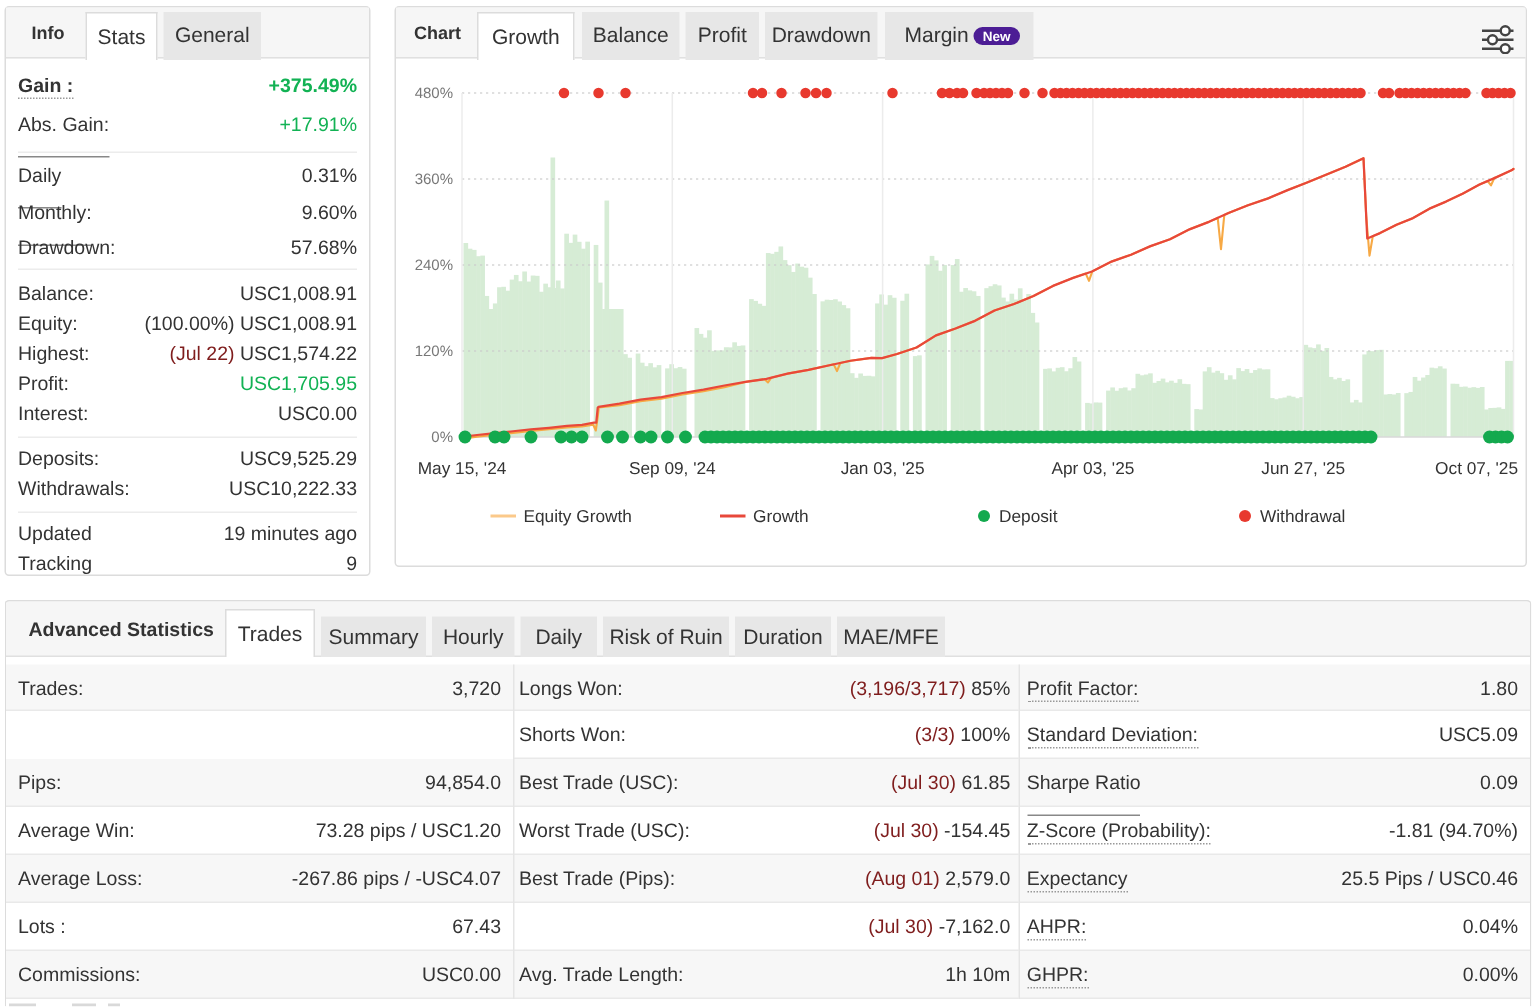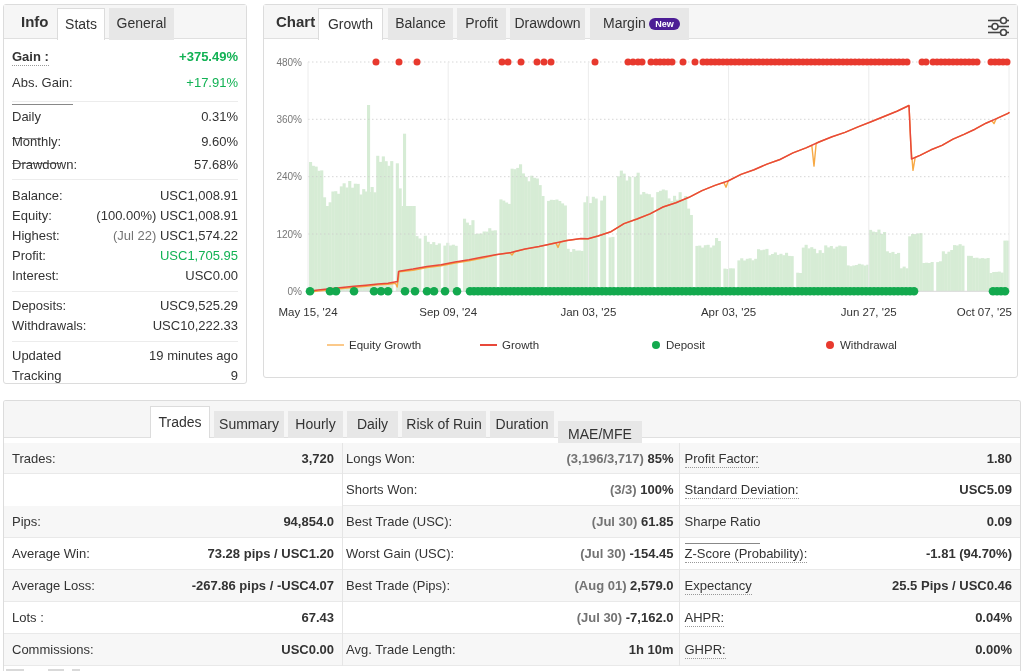--- a/index.html
+++ b/index.html
@@ -1,31 +1,31 @@
 <!DOCTYPE html>
 <html><head><meta charset="utf-8"><style>
 * { margin:0; padding:0; box-sizing:border-box; }
 html,body { width:1024px; height:671px; background:#fff; font-family:"Liberation Sans",sans-serif; position:relative; overflow:hidden; }
 .card { position:absolute; background:#fff; border:1px solid #dcdcdc; border-radius:3px; }
 .hdr { position:absolute; left:0; top:0; right:0; height:34px; background:#f6f6f6; border-bottom:1px solid #e0e0e0; }
-.htitle { position:absolute; top:0; height:34px; line-height:34px; font-size:15px; font-weight:bold; color:#333; }
+.htitle { position:absolute; top:0; height:34px; line-height:34px; font-size:12px; font-weight:bold; color:#333; }
 .tab { position:absolute; top:3px; height:32px; line-height:31px; font-size:14px; color:#333; text-align:center; background:#e7e7e7; }
 .tab.act { background:#fff; border:1px solid #dcdcdc; border-bottom:none; height:32px; }
 .grn { color:#12b254; }
-.gry { color:#737373;margin-left:36px; }
+.gry { color:#7f1d1d;margin-left:36px; }
 .lrow { position:absolute; left:8px; right:8px; height:20px; line-height:20px; font-size:13px; color:#333; }
 .lrow .lval { position:absolute; right:0; }
 .lb { font-weight:bold; }
 .dot { border-bottom:1px dotted #999; padding-bottom:1px; }
 .ul { border-bottom:1px solid #888; padding-bottom:14px; }
 .ldiv { position:absolute; left:8px; right:8px; border-top:1px solid #ececec; }
 .trow { position:absolute; height:31.9px; line-height:31.9px; font-size:13px; color:#333; border-bottom:1px solid #e9e9e9; }
 .trow.shade { background:#f7f7f7; }
 .tlab { position:absolute; }
-.tval { position:absolute;font-weight:bold; }
+.tval { position:absolute; }
 .vline { position:absolute; width:1px; background:#e5e5e5; }
 .pbar { position:absolute; right:0; top:11px; width:94px; height:11px; display:block; }
 .pg { position:absolute; left:0; top:0; width:83px; height:11px; background:#71c56f; }
 .pr { position:absolute; left:83px; top:0; width:11px; height:11px; background:#e8695a; }
 .leg { position:absolute; top:332px; height:16px; font-size:11.5px; color:#333; line-height:16px; }
 </style></head><body>
 
 <div class="card" style="left:3px; top:4px; width:244px; height:380px">
   <div class="hdr"></div>
   <div class="htitle" style="left:17px">Info</div>
@@ -552,27 +552,28 @@
       <text x="748.0" y="278.0" font-size="11.5" fill="#333" text-anchor="end">Oct 07, '25</text>
     </svg>
   <div class="leg" style="left:63px"><span style="display:inline-block; width:17px; height:0; border-top:2px solid #fbc98a; vertical-align:3px; margin-right:5px"></span>Equity Growth</div>
   <div class="leg" style="left:216px"><span style="display:inline-block; width:17px; height:0; border-top:2px solid #e8483a; vertical-align:3px; margin-right:5px"></span>Growth</div>
   <div class="leg" style="left:388px"><span style="display:inline-block; width:8px; height:8px; border-radius:50%; background:#13a94e; margin-right:6px"></span>Deposit</div>
   <div class="leg" style="left:562px"><span style="display:inline-block; width:8px; height:8px; border-radius:50%; background:#e8392e; margin-right:6px"></span>Withdrawal</div>
 </div>
 
 <div class="card" style="left:3px; top:400px; width:1018px; height:271px; border-bottom:none; border-radius:3px 3px 0 0; overflow:hidden">
   <div class="hdr" style="height:37px"></div>
+  <div class="htitle" style="left:15px; line-height:37px; font-size:13px">Advanced Statistics</div>
   <div class="tab act" style="left:146px; width:60px; top:5px">Trades</div>
   <div class="tab" style="left:210px; width:70px; top:10px; height:27px; line-height:26px">Summary</div>
   <div class="tab" style="left:284px; width:55px; top:10px; height:27px; line-height:26px">Hourly</div>
   <div class="tab" style="left:343px; width:51px; top:10px; height:27px; line-height:26px">Daily</div>
   <div class="tab" style="left:398px; width:84px; top:10px; height:27px; line-height:26px">Risk of Ruin</div>
   <div class="tab" style="left:486px; width:64px; top:10px; height:27px; line-height:26px">Duration</div>
-  <div class="tab" style="left:554px; width:84px; top:20px; height:27px; line-height:26px">MAE/MFE</div>
+  <div class="tab" style="left:554px; width:72px; top:10px; height:27px; line-height:26px">MAE/MFE</div>
   <div class="trow shade" style="left:0px;top:41.5px;width:338px">
       <span class="tlab" style="left:8px">Trades:</span>
       <span class="tval" style="right:8px">3,720</span>
     </div>
     <div class="trow shade" style="left:0px;top:105.3px;width:338px">
       <span class="tlab" style="left:8px">Pips:</span>
       <span class="tval" style="right:8px">94,854.0</span>
     </div>
     <div class="trow" style="left:0px;top:137.2px;width:338px">
       <span class="tlab" style="left:8px">Average Win:</span>
@@ -596,21 +597,21 @@
     </div>
     <div class="trow" style="left:338px;top:73.4px;width:336.5px">
       <span class="tlab" style="left:4px">Shorts Won:</span>
       <span class="tval" style="right:5px"><span class="gry">(3/3)</span> 100%</span>
     </div>
     <div class="trow shade" style="left:338px;top:105.3px;width:336.5px">
       <span class="tlab" style="left:4px">Best Trade (USC):</span>
       <span class="tval" style="right:5px"><span class="gry">(Jul 30)</span> 61.85</span>
     </div>
     <div class="trow" style="left:338px;top:137.2px;width:336.5px">
-      <span class="tlab" style="left:4px">Worst Gain (USC):</span>
+      <span class="tlab" style="left:4px">Worst Trade (USC):</span>
       <span class="tval" style="right:5px"><span class="gry">(Jul 30)</span> -154.45</span>
     </div>
     <div class="trow shade" style="left:338px;top:169.1px;width:336.5px">
       <span class="tlab" style="left:4px">Best Trade (Pips):</span>
       <span class="tval" style="right:5px"><span class="gry">(Aug 01)</span> 2,579.0</span>
     </div>
     <div class="trow" style="left:338px;top:201.0px;width:336.5px">
       <span class="tval" style="right:5px"><span class="gry">(Jul 30)</span> -7,162.0</span>
     </div>
     <div class="trow shade" style="left:338px;top:232.9px;width:336.5px">

